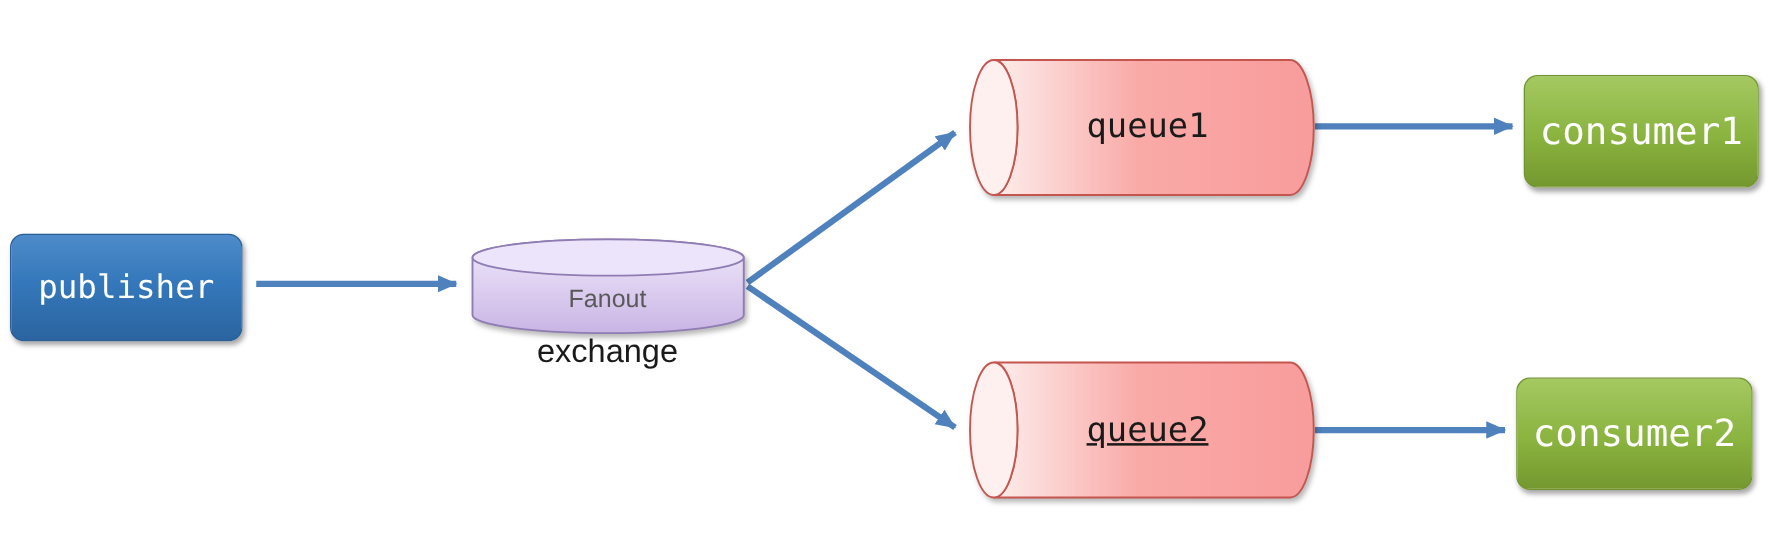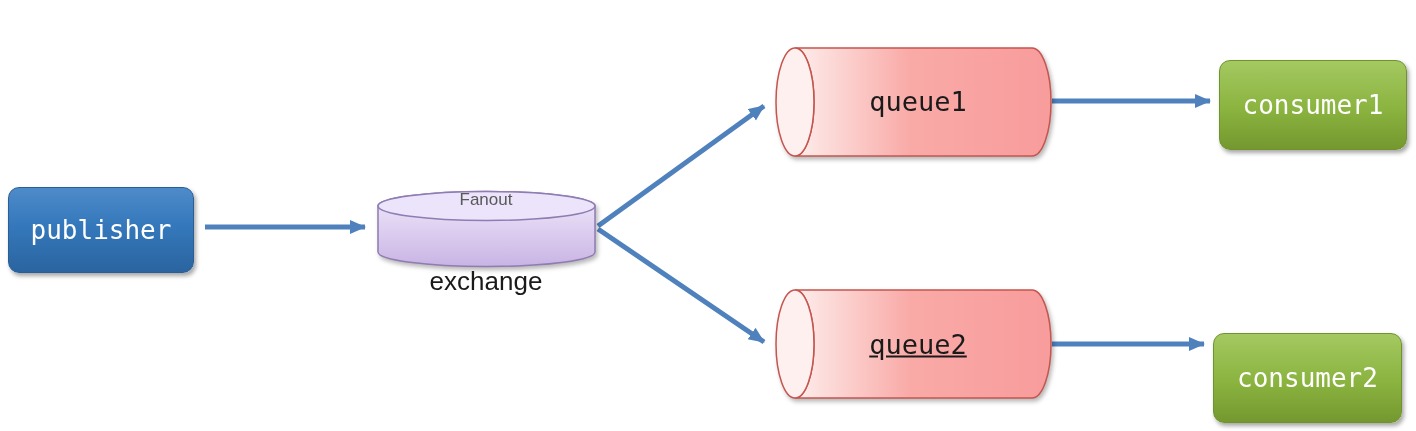--- a/index.html
+++ b/index.html
@@ -27,40 +27,41 @@
   }
   .publisher {
     left: 8px; top: 187px; width: 184px; height: 84px;
     background: linear-gradient(180deg, #4e8bca 0%, #3478bb 45%, #2b64a0 100%);
     border: 1px solid #2a5f96;
     font-size: 26px;
   }
   .consumer {
     background: linear-gradient(180deg, #a4c961 0%, #8ab33f 55%, #74982f 100%);
     border: 1px solid #71932e;
-    font-size: 26px;
+    font-size: 30px;
     justify-content: center;
   }
   .consumer1 { left: 1219px; top: 60px;  width: 186px; height: 88px; }
-  .consumer2 { left: 1213px; top: 302px; width: 187px; height: 88px; margin-top: 31px; }
+  .consumer2 { left: 1213px; top: 302px; width: 187px; height: 88px; }
   .label {
     position: absolute;
     transform: translate(-50%, -50%);
     white-space: nowrap;
     color: #1a1a1a;
   }
   .queue-label { font-size: 27px; text-align: center; }
   .exchange-label {
     font-size: 26px;
     font-family: "Liberation Sans", "DejaVu Sans", sans-serif;
   }
   .fanout-label {
-    font-size: 17px;
+    font-size: 20px;
     color: #595959;
     font-family: "Liberation Sans", "DejaVu Sans", sans-serif;
+    margin-top: 40px;
   }
   .shape-shadow { filter: drop-shadow(2px 3px 2px rgba(0,0,0,0.28)); }
 </style>
 </head>
 <body>
 
 <div class="canvas">
 
   <svg class="layer" viewBox="0 0 1416 431">
     <defs>

